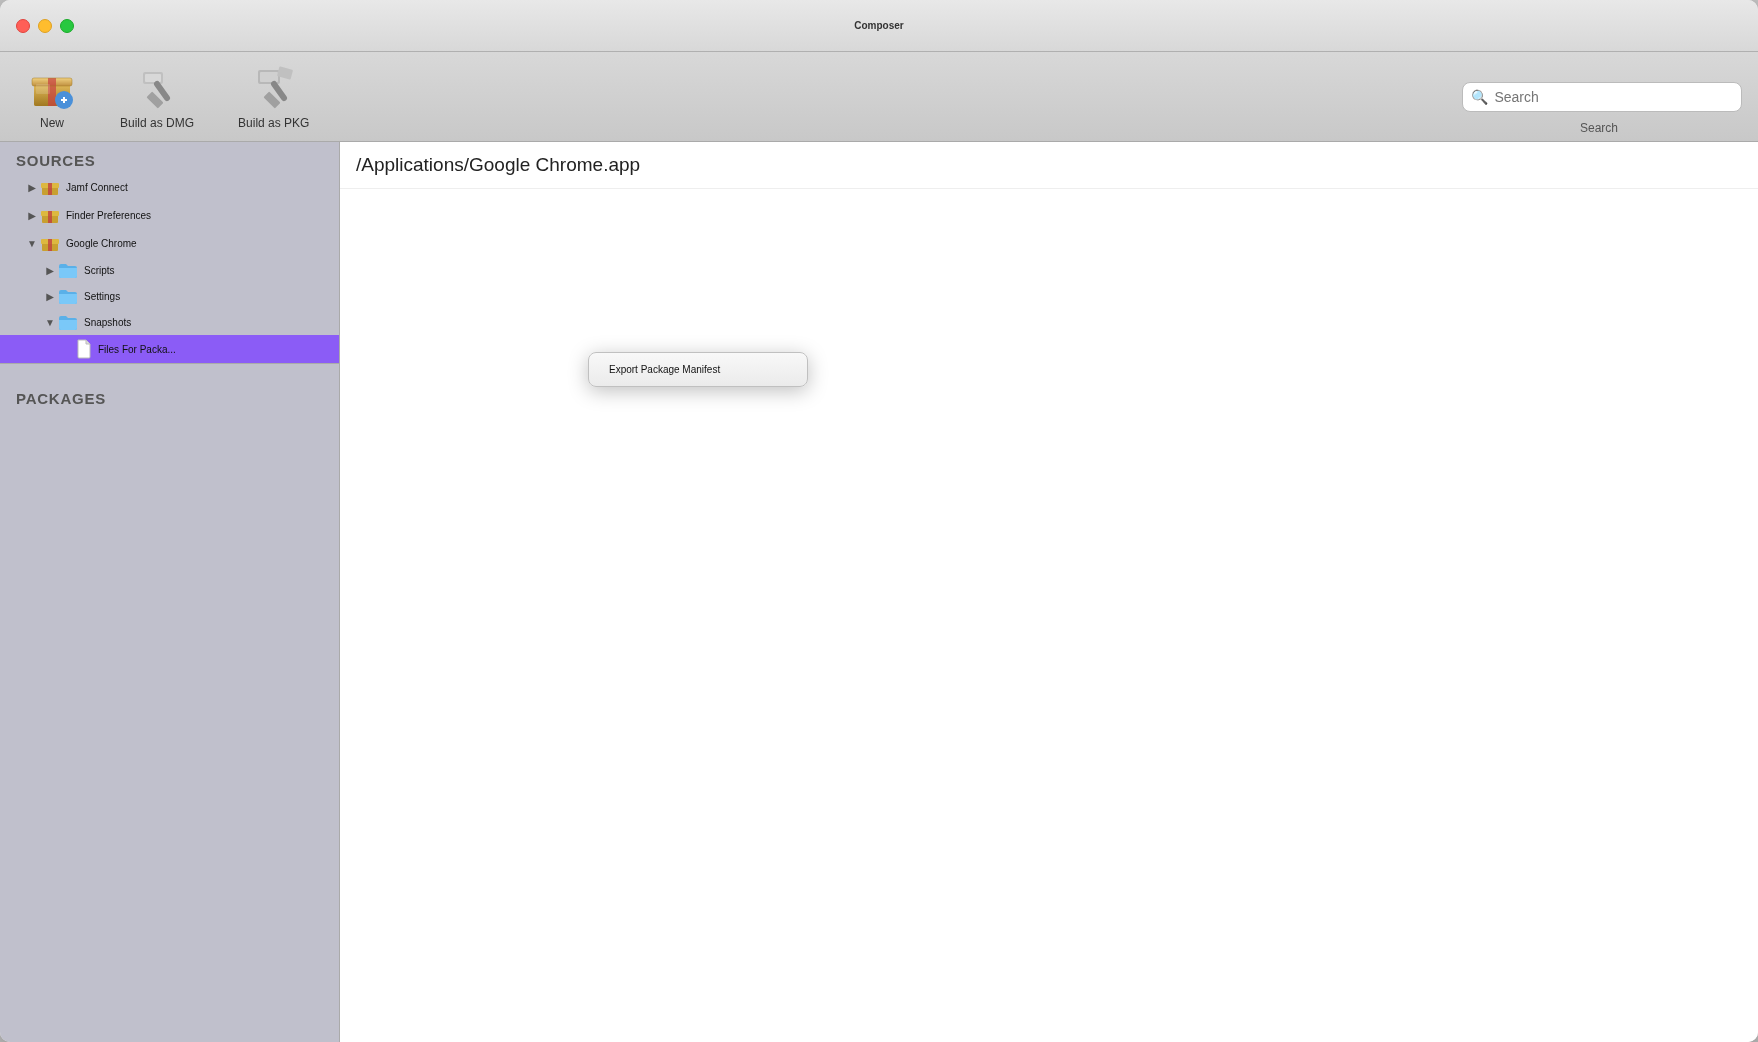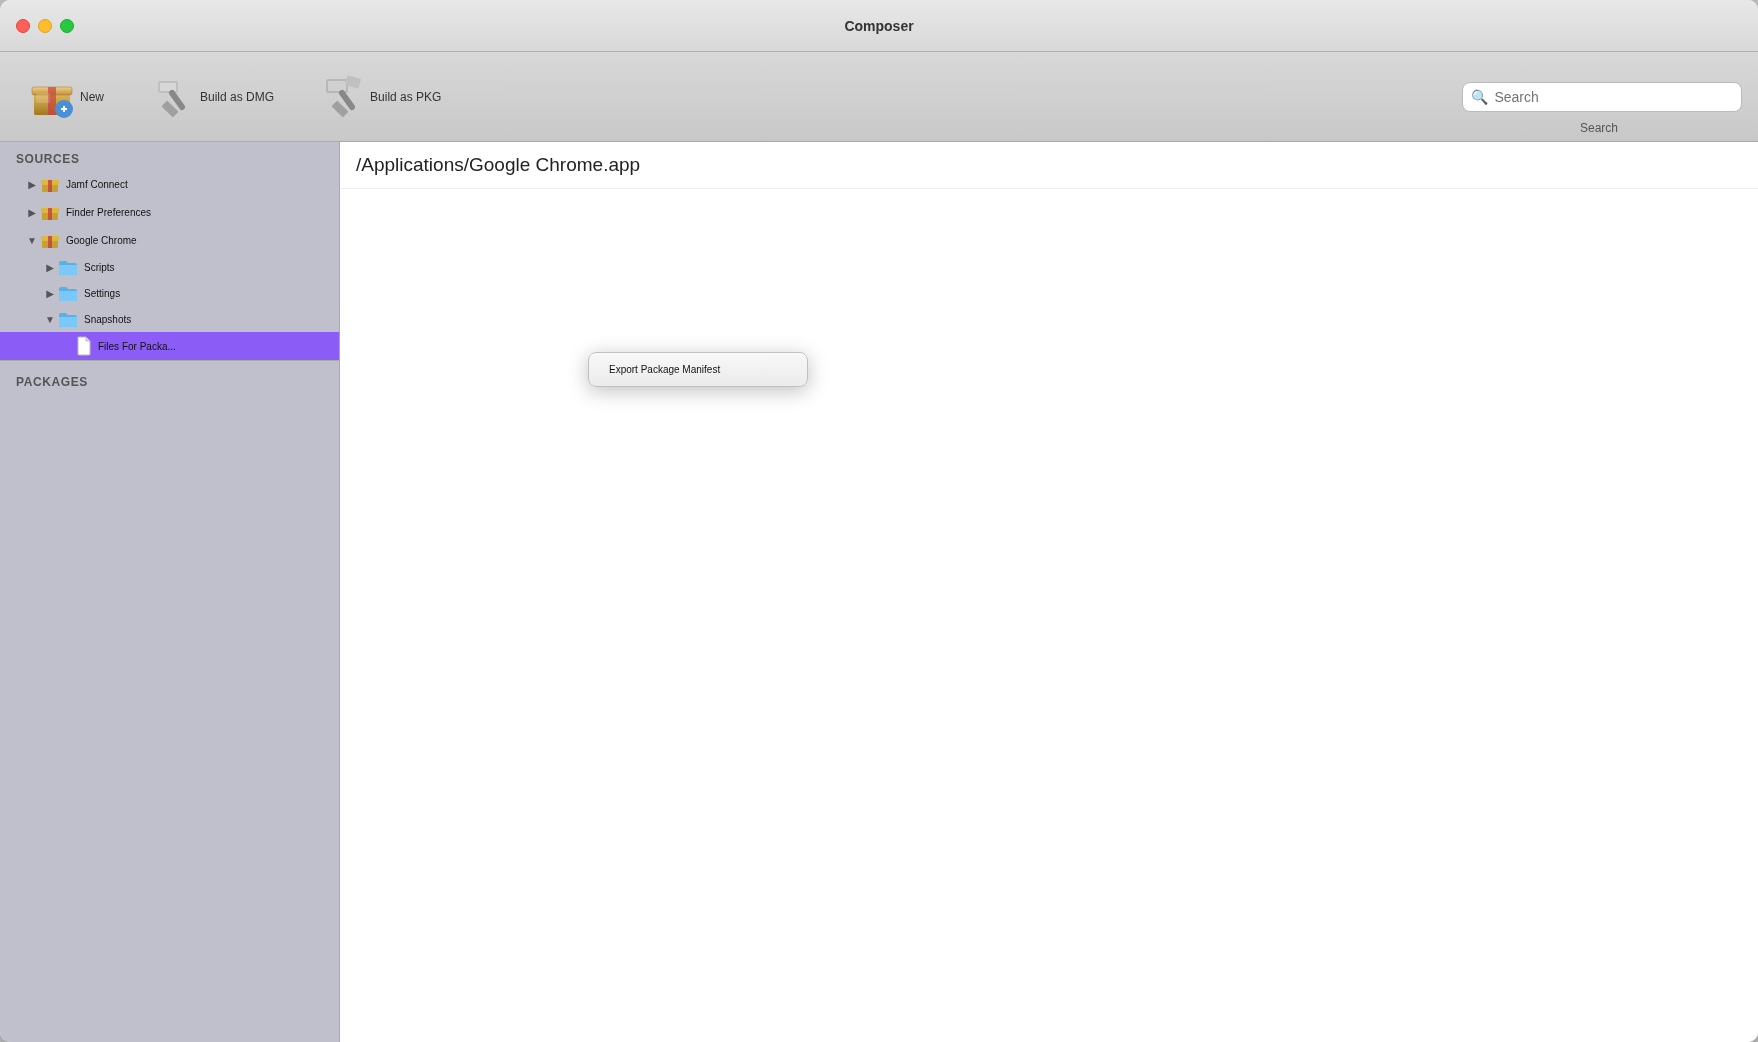--- a/index.html
+++ b/index.html
@@ -51,40 +51,41 @@
       border-radius: 50%;
       border: none;
       cursor: pointer;
     }
 
     .btn-close { background: #ff5f57; border: 1px solid #e0443e; }
     .btn-minimize { background: #ffbd2e; border: 1px solid #dea123; }
     .btn-maximize { background: #28c840; border: 1px solid #1aab29; }
 
     .titlebar-title {
-      font-size: 14px;
+      font-size: 10px;
       font-weight: 600;
       color: #333;
     }
 
     
     .toolbar {
       height: 90px;
       background: linear-gradient(to bottom, #d8d8d8, #c8c8c8);
       border-bottom: 1px solid #aaa;
       display: flex;
       align-items: center;
       padding: 0 16px;
       gap: 20px;
       flex-shrink: 0;
       position: relative;
     }
 
     .toolbar-btn {
       display: flex;
+      flex-direction: column;
       align-items: center;
       gap: 4px;
       cursor: pointer;
       padding: 8px 12px;
       border-radius: 6px;
       border: none;
       background: transparent;
     }
 
     .toolbar-icon {
@@ -146,21 +147,21 @@
     .sidebar {
       width: 340px;
       background: #c0c0cc;
       border-right: 1px solid #aaa;
       display: flex;
       flex-direction: column;
       flex-shrink: 0;
     }
 
     .sidebar-section-header {
-      font-size: 12px;
+      font-size: 15px;
       font-weight: 700;
       color: #555;
       padding: 10px 16px 4px 16px;
       letter-spacing: 0.05em;
     }
 
     .tree-item {
       display: flex;
       align-items: center;
       padding: 4px 8px;
@@ -251,21 +252,21 @@
     .context-menu-item {
       padding: 7px 20px;
       font-size: 10px;
       color: #111;
       cursor: pointer;
     }
 
     
     .packages-section {
       border-top: 1px solid #aaa;
-      padding-top: 4px;
+      padding-top: 16px;
     }
   </style>
 </head>
 <body>
 
 <div class="window">
 
   <div class="titlebar">
     <div class="window-controls">
       <button class="window-btn btn-close"></button>

